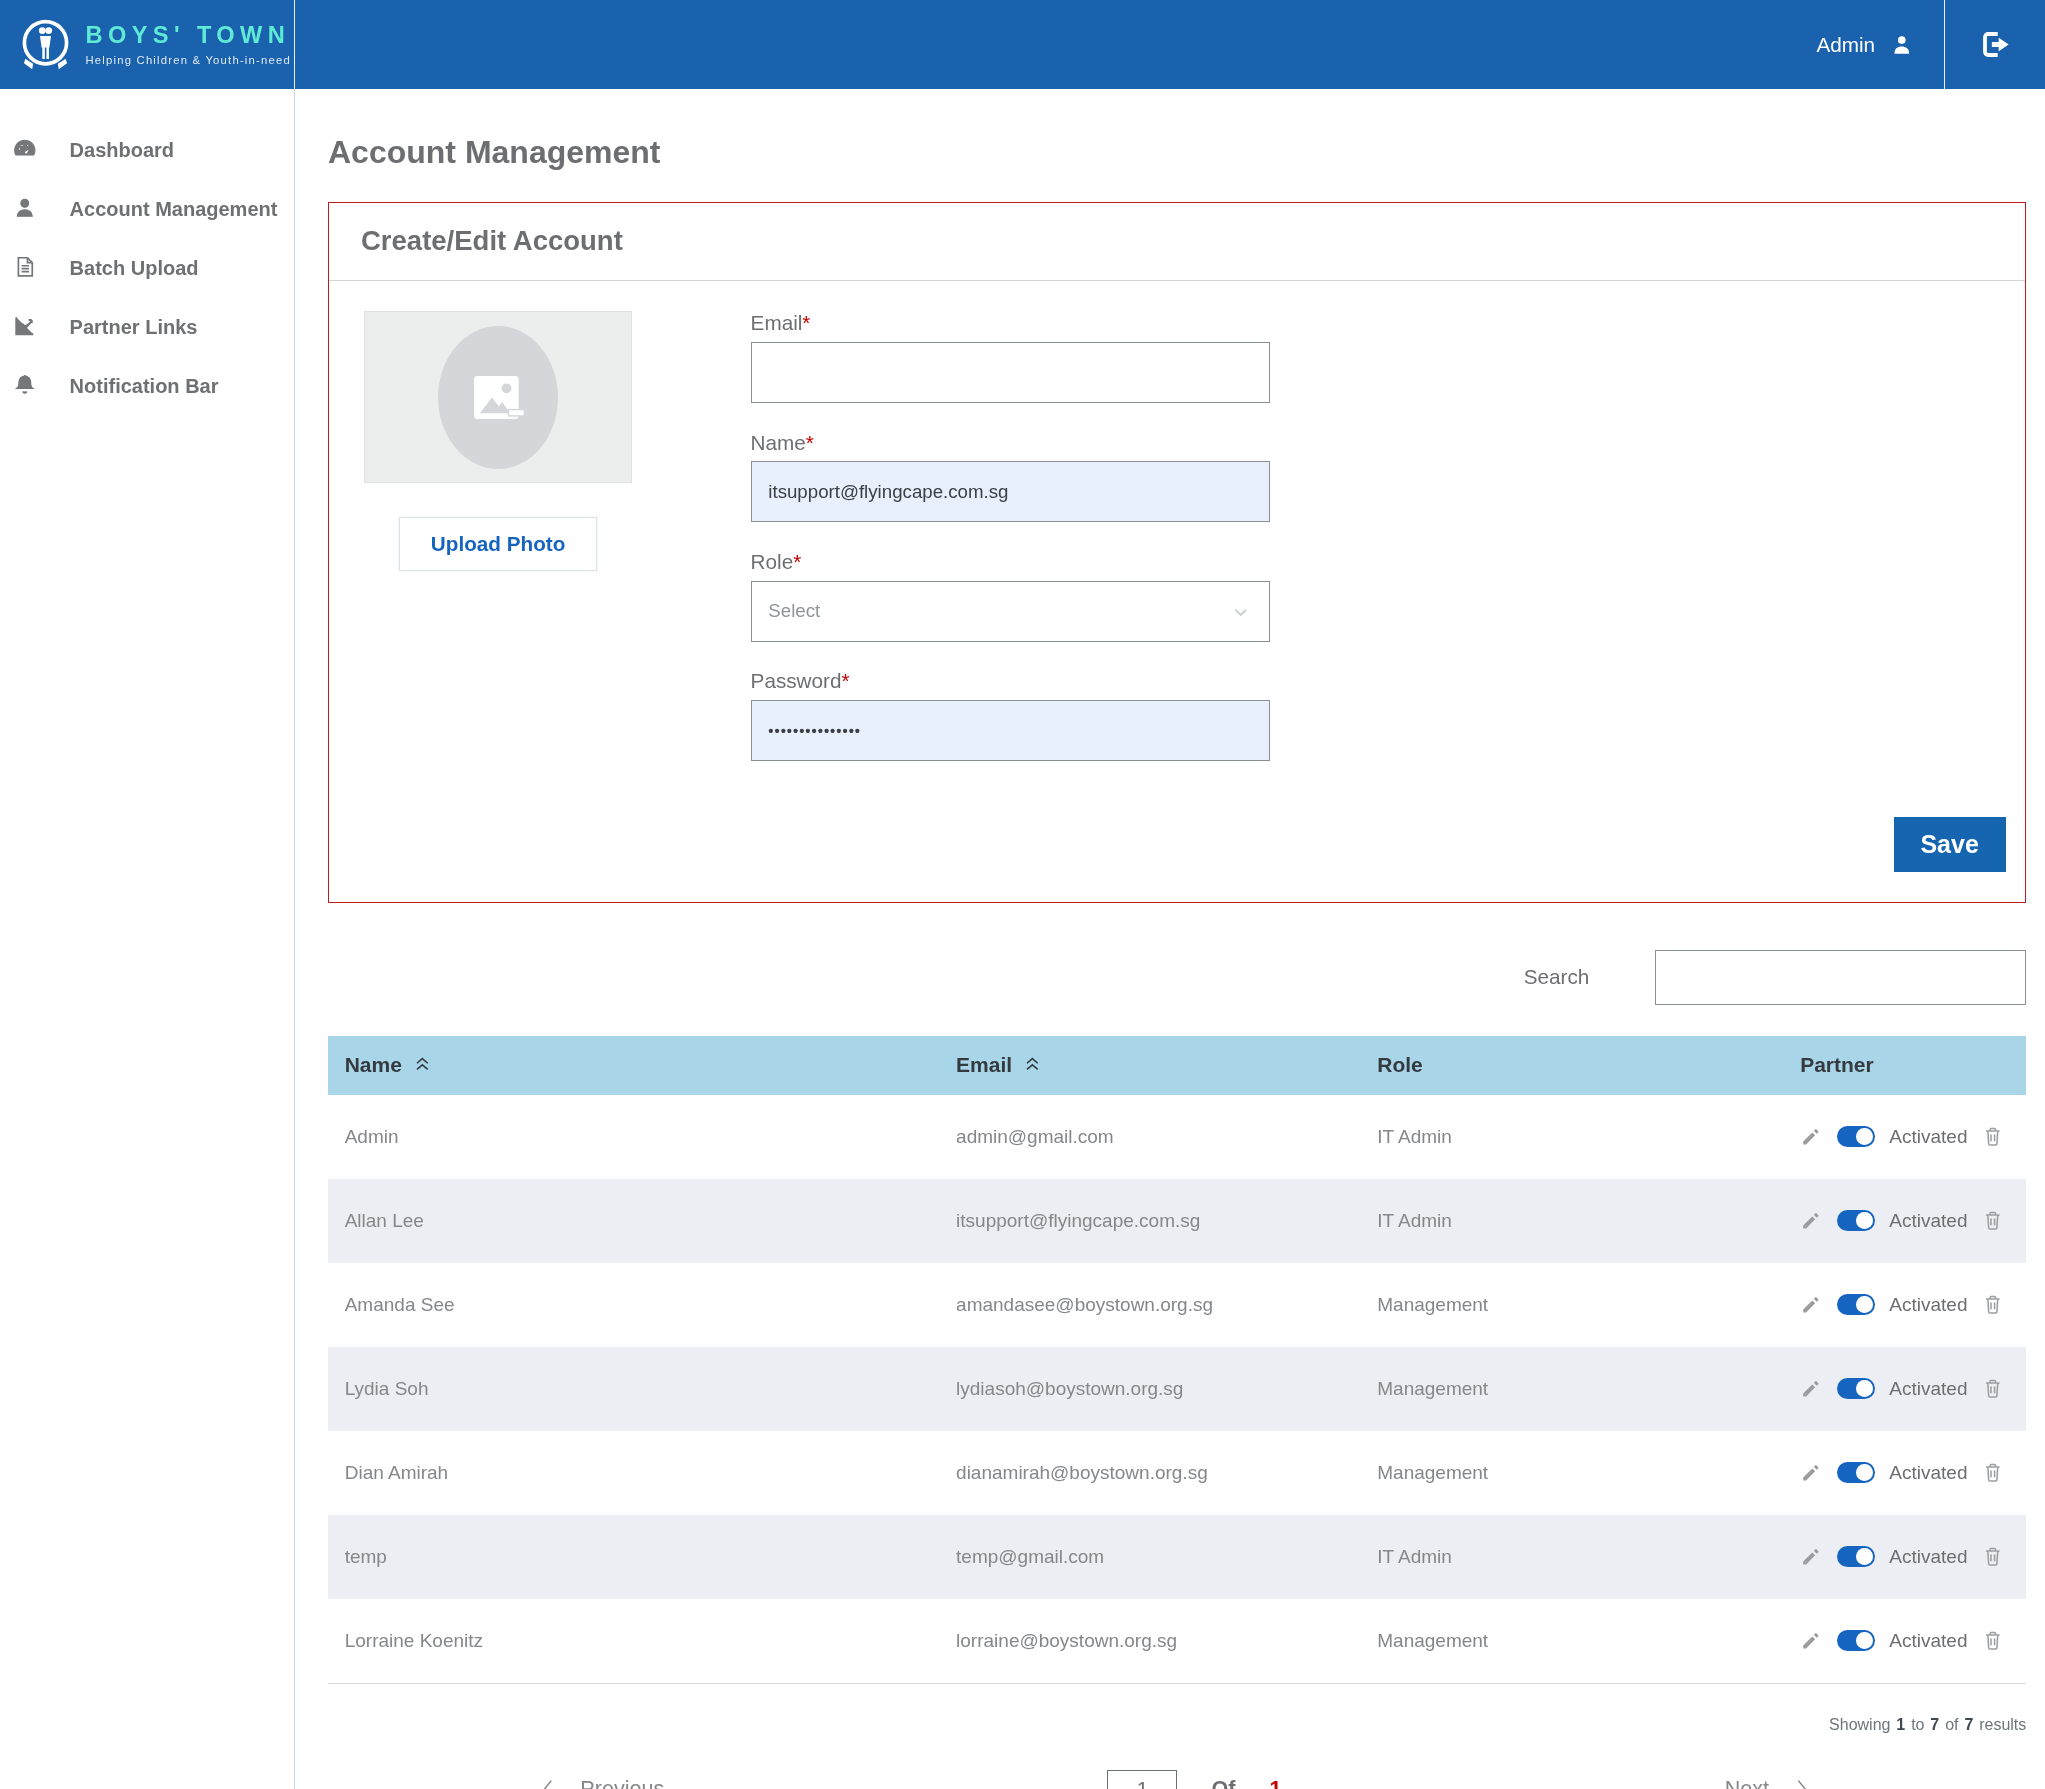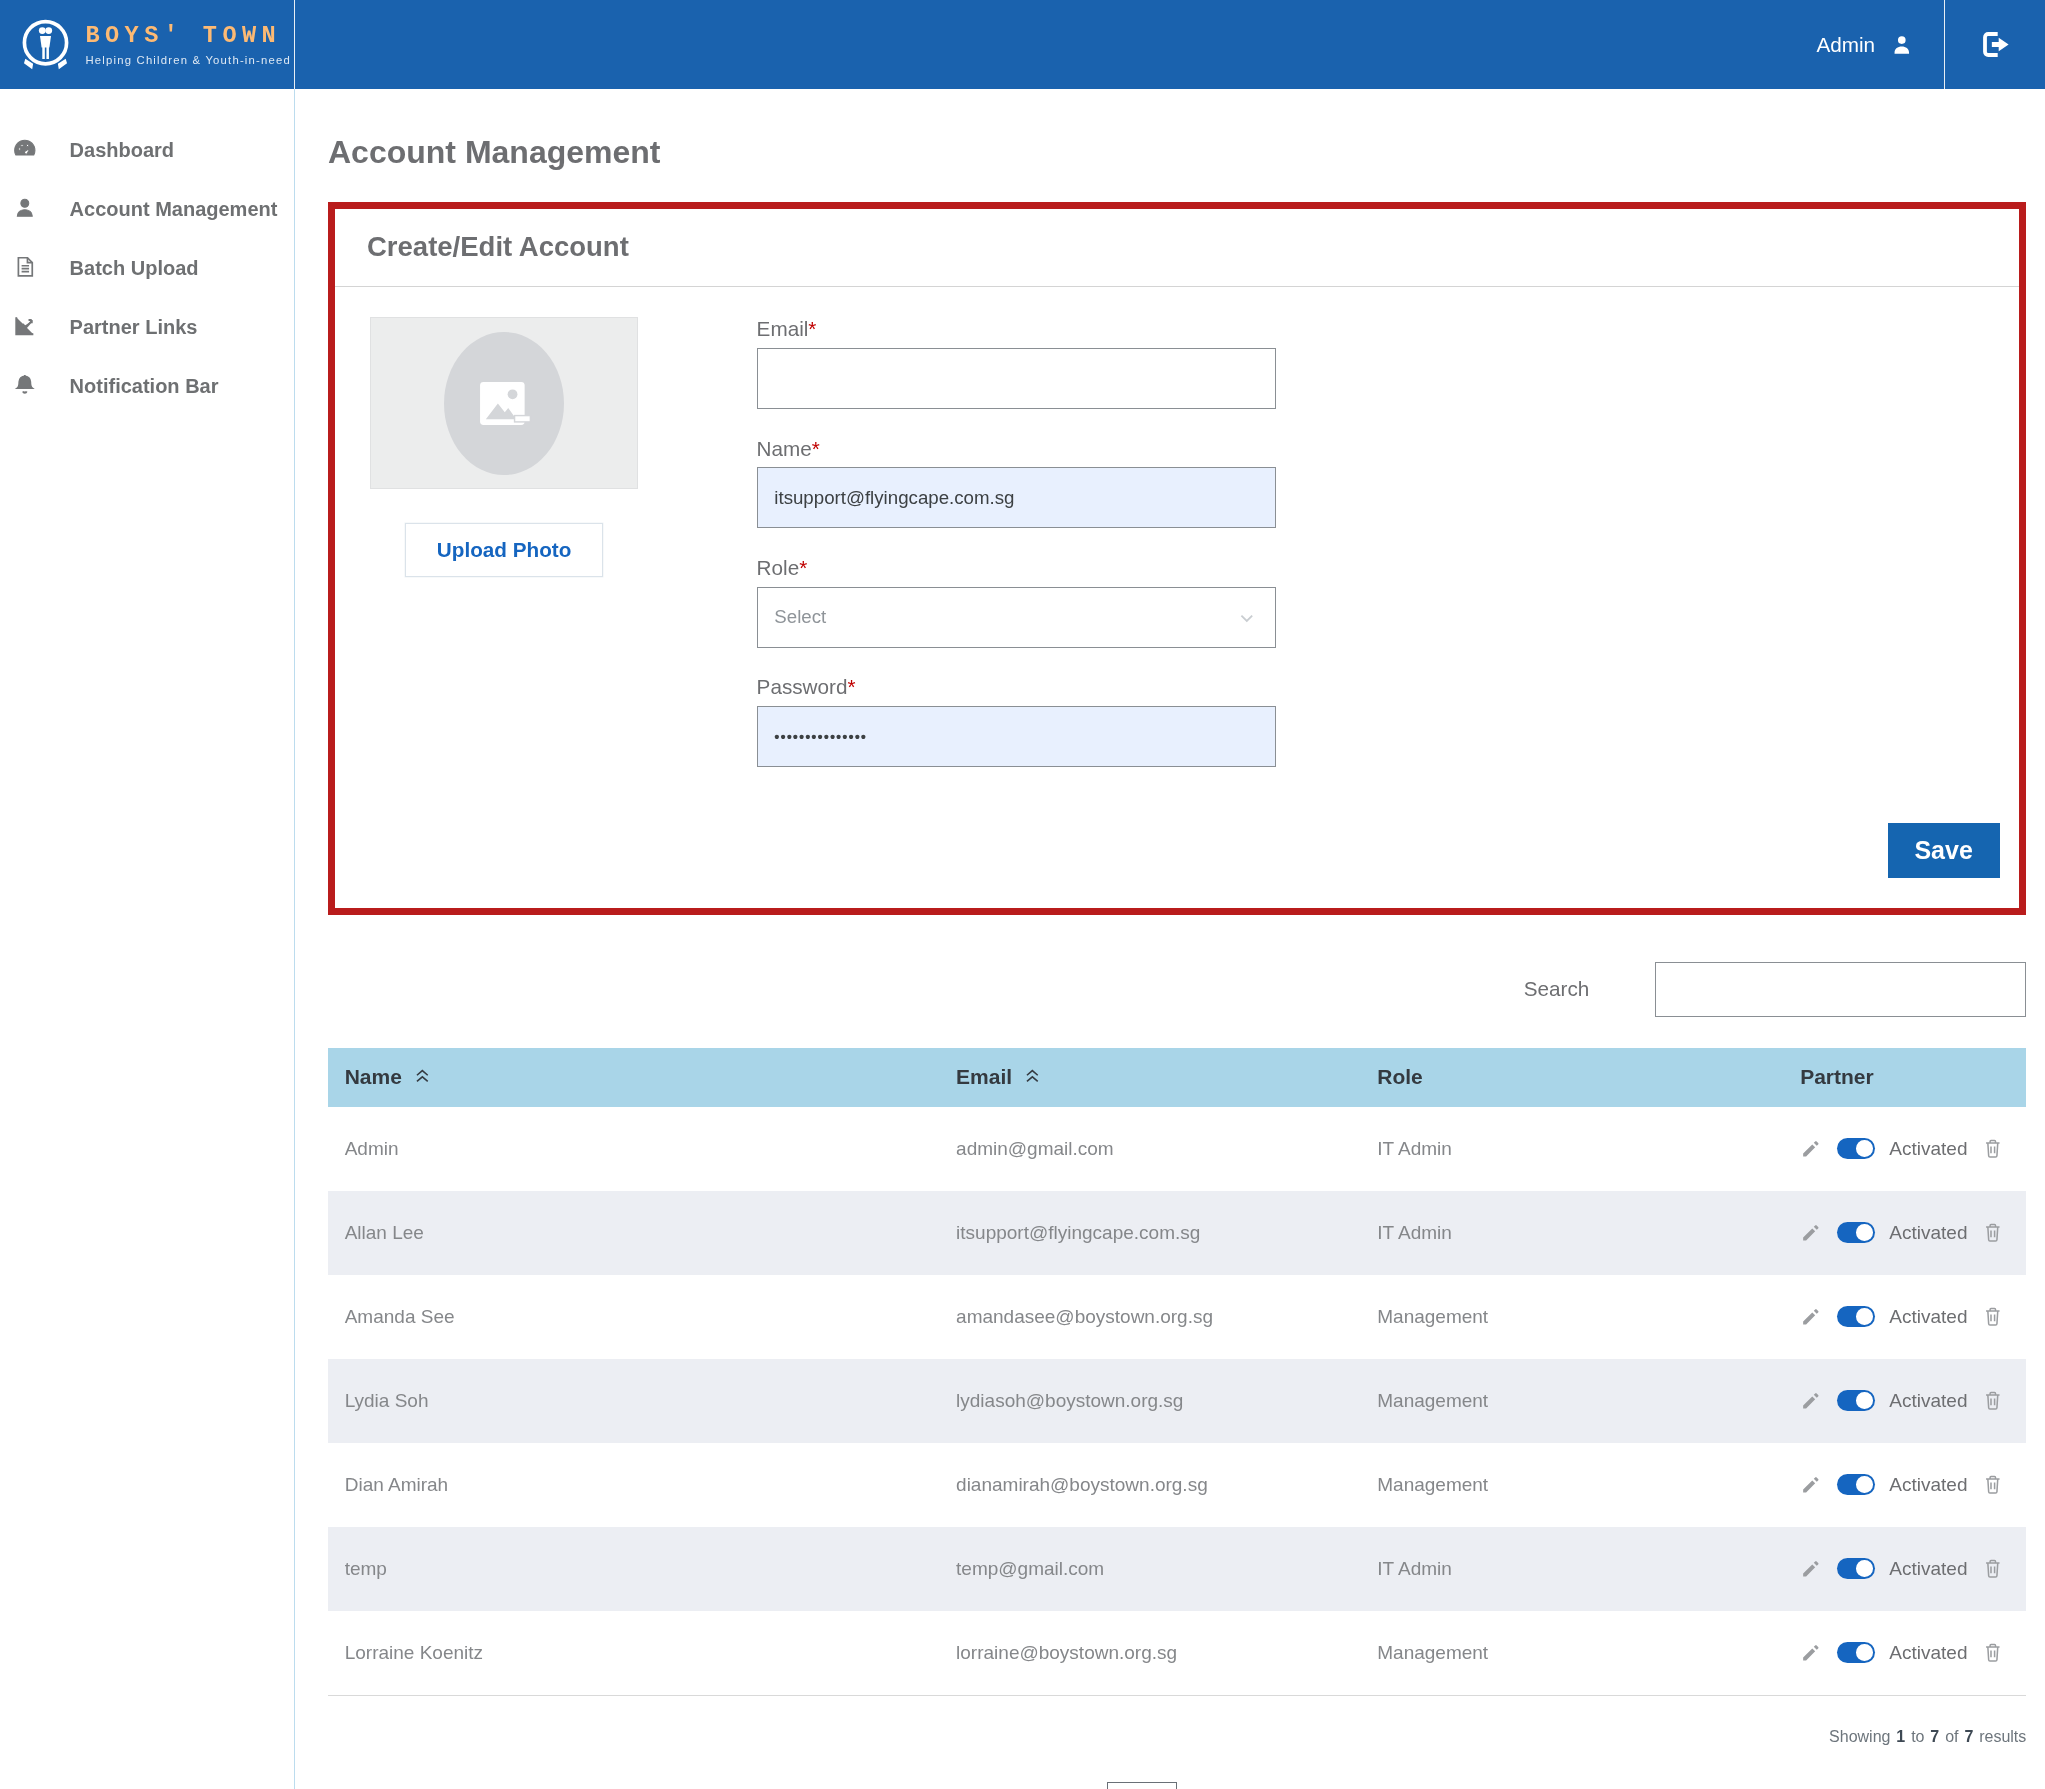--- a/index.html
+++ b/index.html
@@ -6,39 +6,39 @@
   body{
     width:2046px;height:1790px;overflow:hidden;background:#ffffff;
     font-family:"Liberation Sans", sans-serif;color:#6d6e71;position:relative;
   }
   
   .topbar{height:89px;background:#1a62ae;display:flex;align-items:stretch;}
   .brand{width:295px;display:flex;align-items:center;gap:12.8px;padding-left:17.7px;
          border-right:1.5px solid #e8eef5;box-sizing:border-box;}
   .brand-emblem{width:55px;height:58px;flex:0 0 auto;}
   .brand-text{display:flex;flex-direction:column;line-height:1.1;}
-  .brand-title{color:#fdba74;font-size:23.6px;font-weight:bold;letter-spacing:5.4px;white-space:nowrap;font-family:Liberation Mono, monospace;}
+  .brand-title{color:#5eead4;font-size:23.6px;font-weight:bold;letter-spacing:5.4px;white-space:nowrap;}
   .brand-tagline{color:#dfe9f4;font-size:11.3px;letter-spacing:1.2px;margin-top:4.9px;white-space:nowrap;}
   .topbar-spacer{flex:1;}
   .topbar-user{display:flex;align-items:center;gap:13.8px;color:#ffffff;font-size:20.7px;
                padding:0 29.5px;cursor:pointer;}
   .topbar-user svg{width:25.6px;height:25.6px;fill:#ffffff;}
   .topbar-logout{width:101px;border-left:1.5px solid #e8eef5;display:flex;align-items:center;
                  justify-content:center;cursor:pointer;}
   .topbar-logout svg{width:35px;height:35px;fill:#ffffff;}
   
   .layout{display:flex;height:1701px;}
   .sidebar{width:295px;box-sizing:border-box;border-right:1.5px solid #bcdcee;padding-top:13.8px;flex:0 0 auto;}
   .side-item{display:flex;align-items:flex-end;gap:32px;height:59px;padding-left:12px;cursor:pointer;}
   .side-item svg{width:25.6px;height:25.6px;fill:#757779;stroke:#757779;flex:0 0 auto;}
   .side-label{font-size:20px;font-weight:bold;color:#6e7072;white-space:nowrap;}
   .main{flex:1;padding:0 19.7px 0 33px;box-sizing:border-box;position:relative;}
   .page-title{font-size:32px;font-weight:bold;color:#6d6e71;margin-top:45px;}
   
-  .card{border:7px solid #b91c1c;margin-top:30.5px;background:#ffffff;}
+  .card{border:1px solid #b91c1c;margin-top:30.5px;background:#ffffff;}
   .card-header{padding:22.6px 32px;border-bottom:1px solid #d4d4d4;}
   .card-title{font-size:27.5px;font-weight:bold;color:#6d6e71;}
   .card-body{padding:30.5px 32px 28.5px 24.6px;display:flex;}
   .photo-col{width:289px;flex:0 0 auto;display:flex;flex-direction:column;align-items:center;}
   .photo-box{width:266px;height:170px;background:#eceded;border:1px solid #e0e1e2;
              display:flex;align-items:center;justify-content:center;}
   .photo-circle{width:120px;height:143px;background:#d4d6d9;border-radius:50%;
                 display:flex;align-items:center;justify-content:center;}
   .photo-circle svg{width:69px;height:69px;}
   .upload-btn{margin-top:34px;background:#ffffff;border:1px solid #dbe3ea;padding:13.8px 30.5px;

